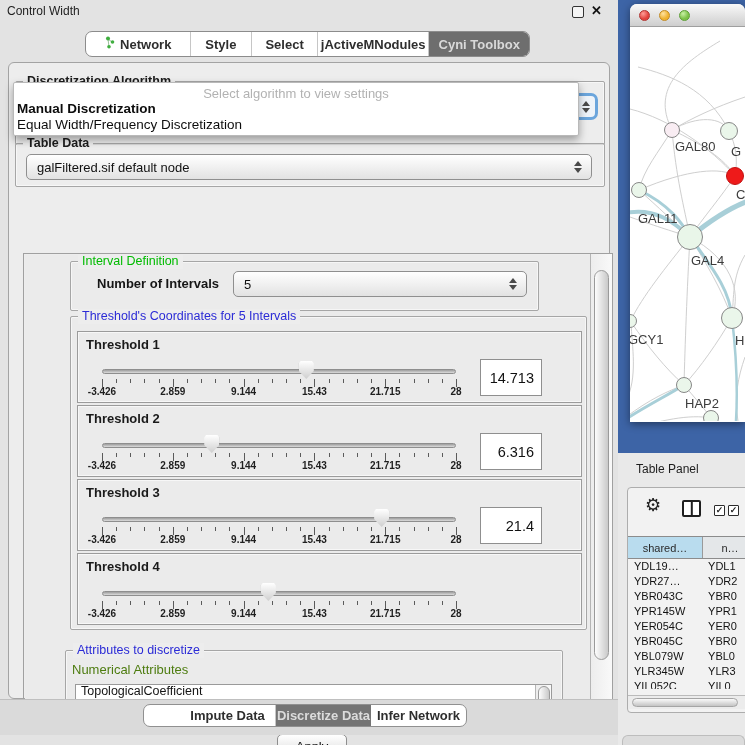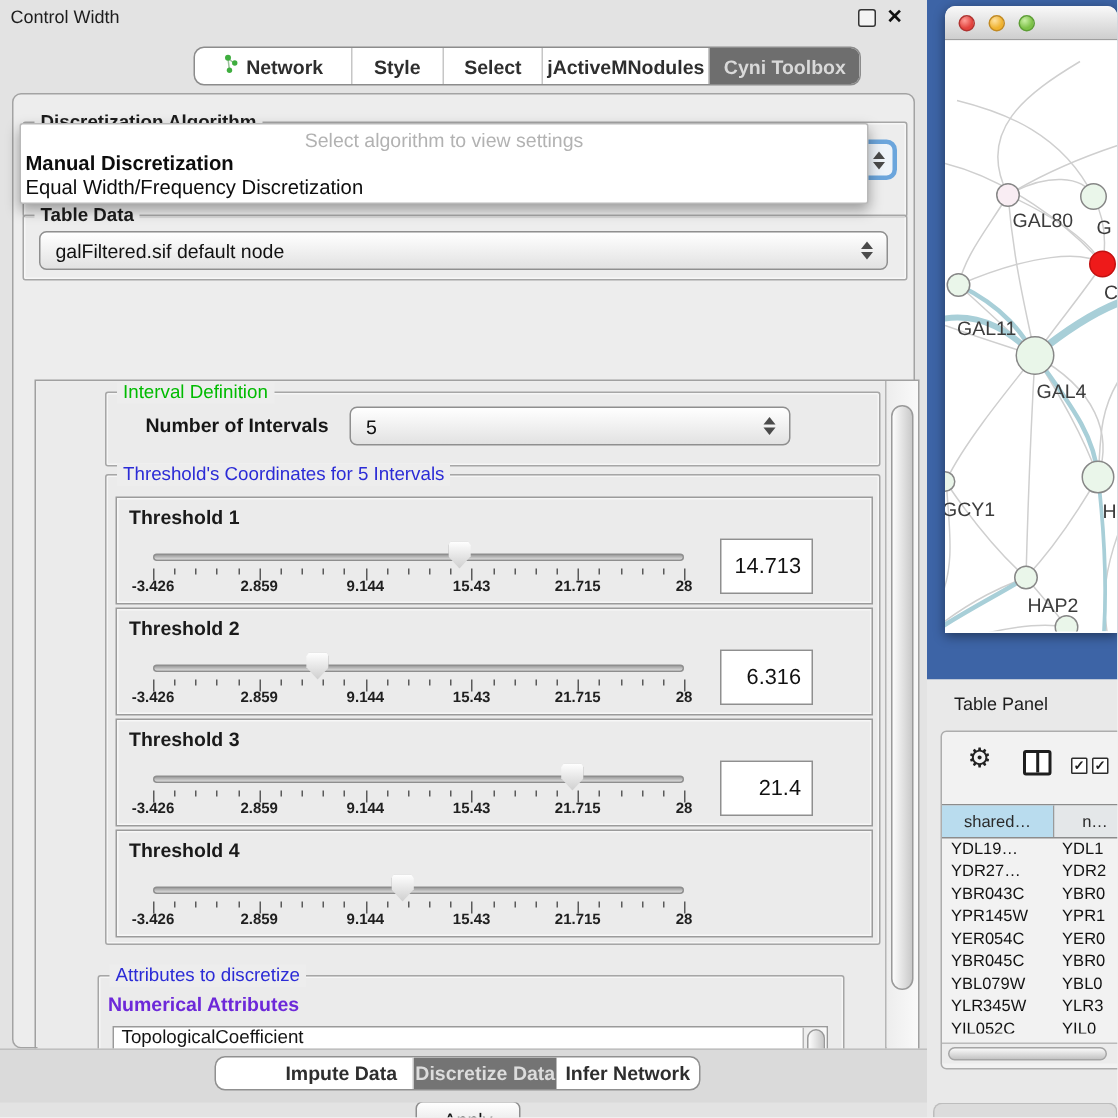--- a/index.html
+++ b/index.html
@@ -10,21 +10,21 @@
 
   
   #control-panel{left:0;top:0;width:618px;height:745px;background:#e3e3e3;}
   #cp-titlebar{left:0;top:0;width:618px;height:22px;font-size:12px;color:#1d1d1d;
                display:flex;align-items:center;padding-left:7px;box-sizing:border-box;}
   #cp-float{left:572px;top:6px;width:10px;height:10px;border:1.6px solid #333;border-radius:2px;background:#f4f4f4;}
   #cp-close{left:591px;top:3px;font-size:13px;font-weight:bold;color:#111;}
 
   
   #tab-bar{left:85px;top:31px;width:445px;height:26px;background:#fff;border:1px solid #8c8c8c;
-           border-radius:7px;display:flex;overflow:hidden;box-sizing:border-box;margin-left:44px;}
+           border-radius:7px;display:flex;overflow:hidden;box-sizing:border-box;}
   .tab{display:flex;align-items:center;justify-content:center;gap:5px;font-size:13px;font-weight:bold;
        color:#2e2e2e;border-right:1px solid #c6c6c6;box-sizing:border-box;}
   .tab:last-child{border-right:none;}
   .tab.selected{background:#6e6e6e;color:#d9d9d9;border-right:none;}
 
   
   #main-box{left:8px;top:62px;width:602px;height:637px;background:#ededed;border:1px solid #a3a3a3;
             border-radius:6px;box-sizing:border-box;}
   .group{position:absolute;border:1px solid #a6a6a6;border-radius:2px;box-sizing:border-box;
          box-shadow:inset 0 0 0 1px rgba(255,255,255,.55);}
@@ -181,21 +181,21 @@
           <span class="stepper">
               <span class="up"></span>
               <span class="dn"></span>
             </span>
         </div>
       </div>
 
       <div id="scrollpane" class="abs">
         <div id="viewport" class="abs">
 
-          <div class="group" style="left:45px;top:6px;width:517px;height:50px;">
+          <div class="group" style="left:45px;top:6px;width:469px;height:50px;">
             <span class="group-title t-green">Interval Definition</span>
             <span style="position:absolute;left:26px;top:14px;font-size:13px;font-weight:bold;color:#161616;">Number of Intervals</span>
             <div class="combo" style="left:162px;top:9px;width:294px;">
               <span>5</span>
               <span class="stepper">
                   <span class="up"></span>
                   <span class="dn"></span>
                 </span>
             </div>
           </div>
@@ -352,21 +352,21 @@
                   <div class="tick-label" style="left: 165.6px;">9.144</div>
                   <div class="tick-label" style="left: 236.4px;">15.43</div>
                   <div class="tick-label" style="left: 307.2px;">21.715</div>
                   <div class="tick-label" style="left: 378px;">28</div>
                 </div>
               </div>
           </div>
 
           <div class="group" style="left:40px;top:395px;width:498px;height:120px;">
             <span class="group-title t-blue">Attributes to discretize</span>
-            <span style="position:absolute;left:6px;top:11px;font-size:13px;font-weight:bold;color:#6d28d9;">Numerical Attributes</span>
+            <span style="position:absolute;left:6px;top:11px;font-size:13px;font-weight:normal;color:#4d7c0f;">Numerical Attributes</span>
             <div id="attr-list" style="left:9px;top:33px;width:477px;height:46px;">
               <div id="attr-items">
                   <div class="attr-item">TopologicalCoefficient</div>
                   <div class="attr-item">BetweennessCentrality</div>
                 </div>
               <div class="vscroll-track" style="position:absolute;right:0;top:0;width:16px;height:100%;">
                 <div class="scroll-thumb" style="left:2px;top:1px;width:12px;height:44px;"></div>
               </div>
             </div>
           </div>

